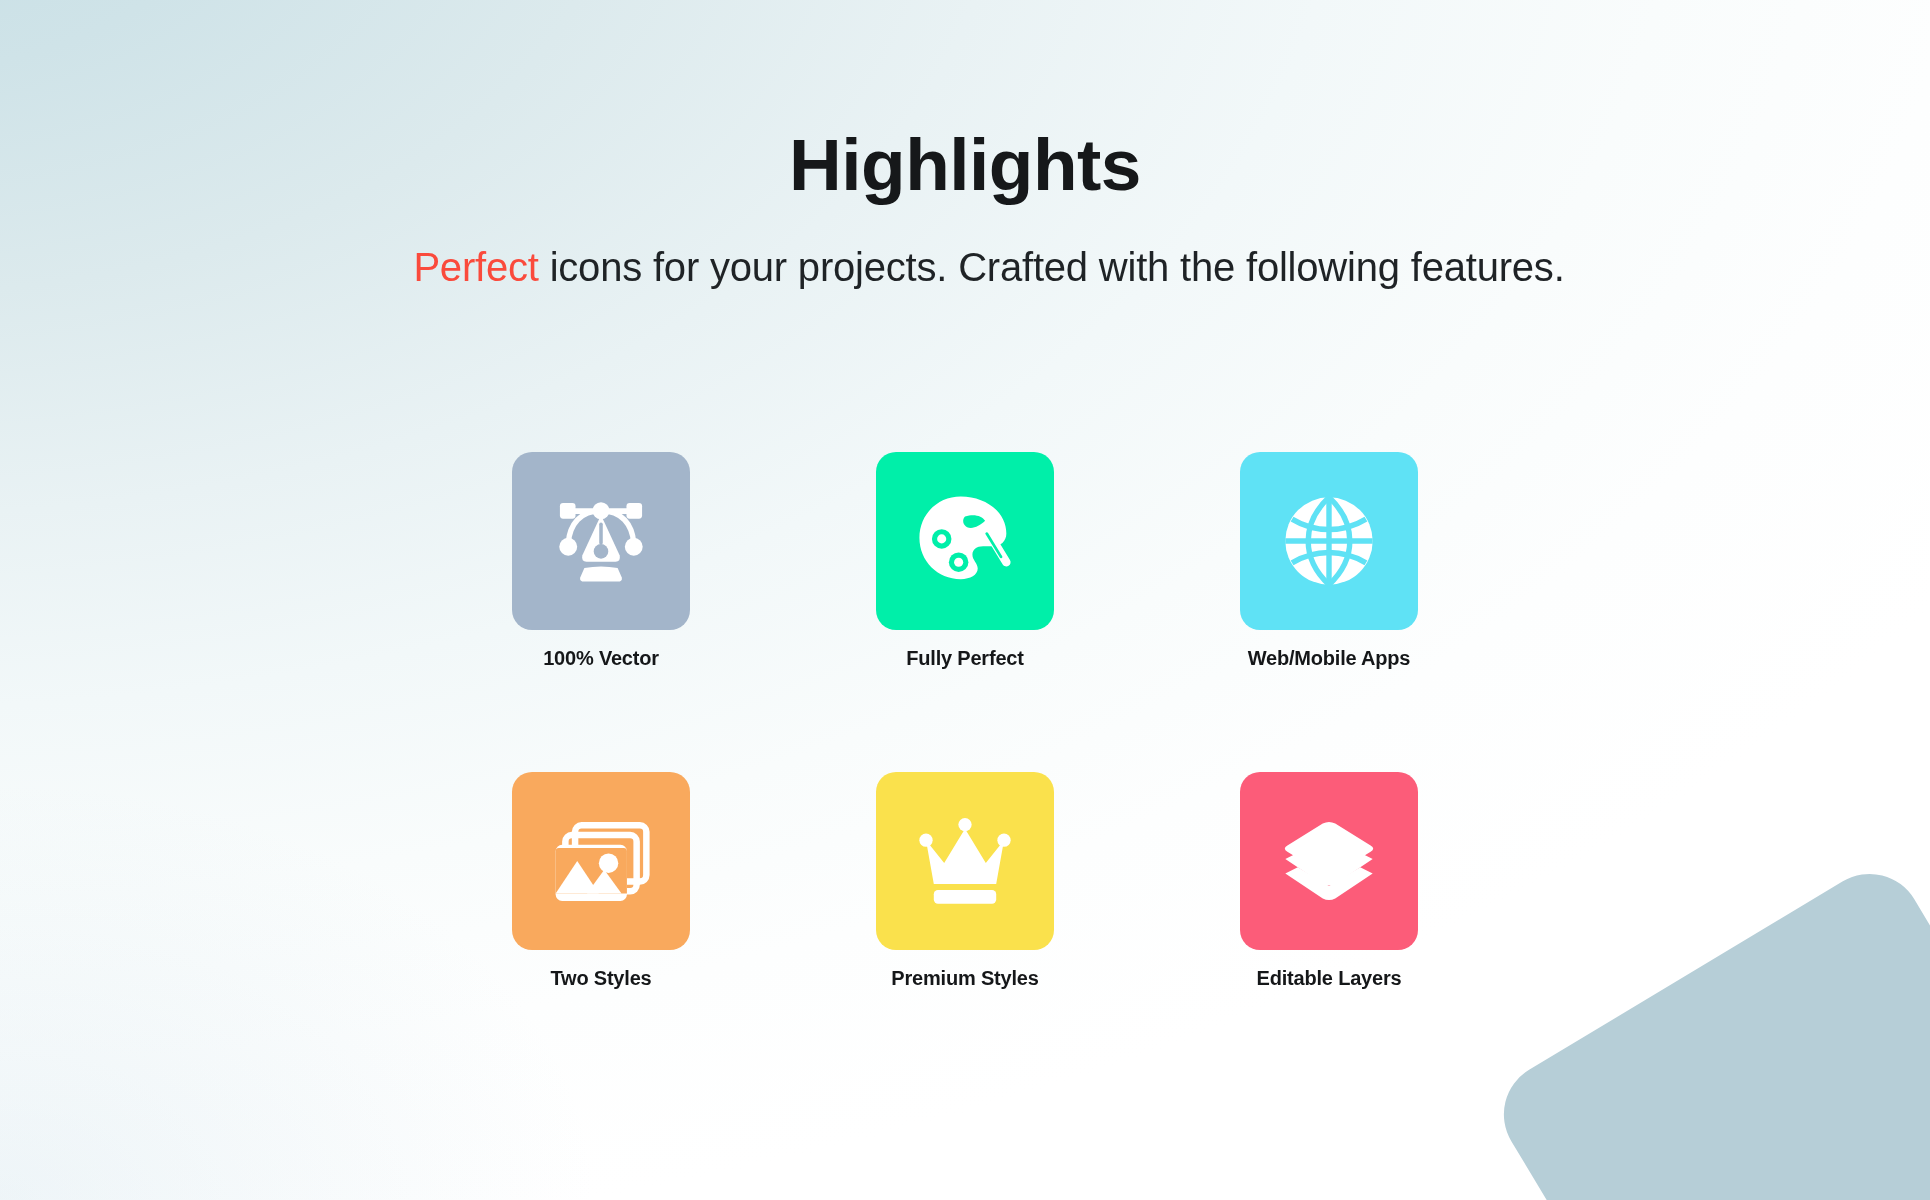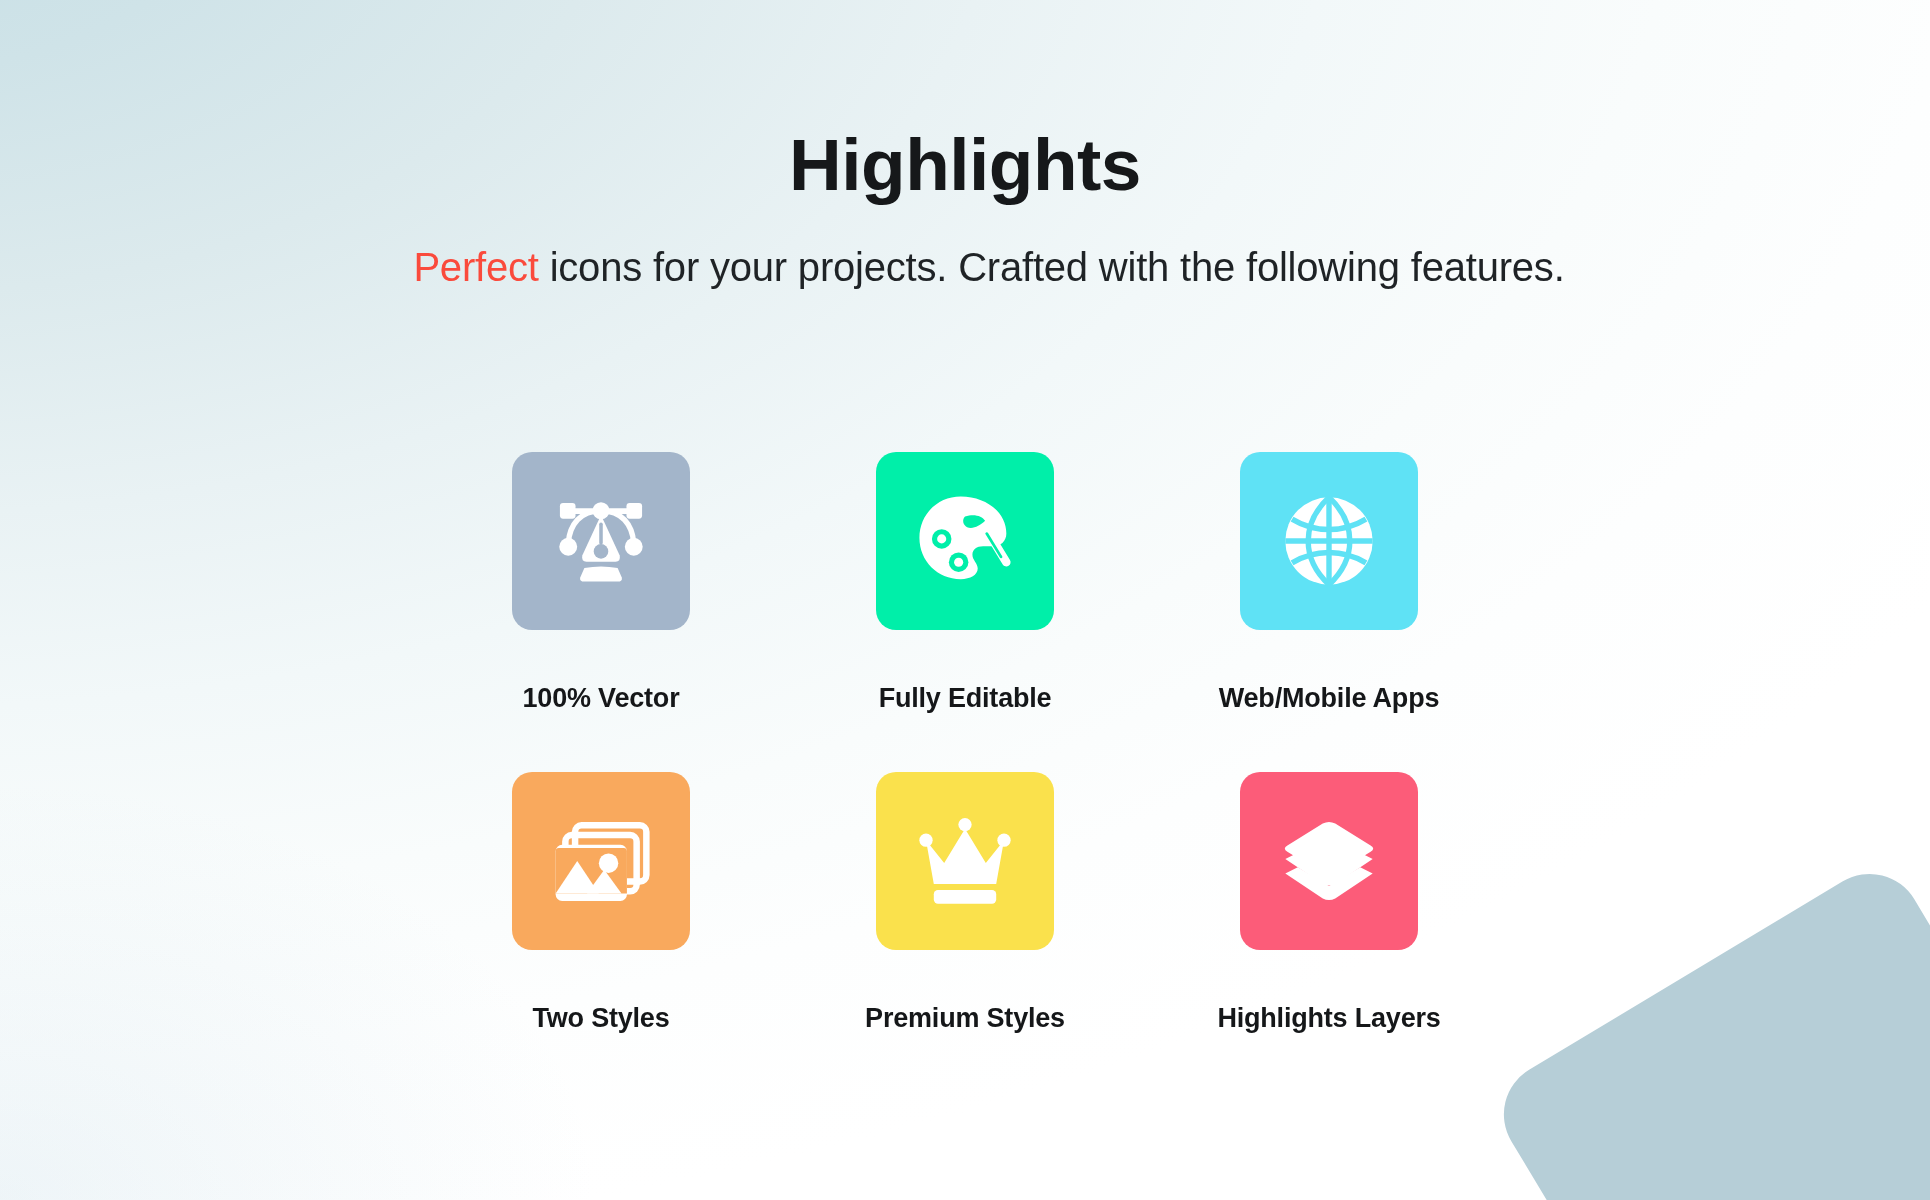--- a/index.html
+++ b/index.html
@@ -97,22 +97,22 @@
   .tile {
     width: 178px;
     height: 178px;
     border-radius: 20px;
     display:flex;
     align-items:center;
     justify-content:center;
   }
   .tile svg { display:block; }
   .feature-label {
-    margin-top: 53px;
-    font-size: 27px;
+    margin-top: 17px;
+    font-size: 20px;
     font-weight: 700;
     color: #151719;
     white-space: nowrap;
     letter-spacing: -0.2px;
   }
 </style>
 </head>
 <body>
 
 <div id="slide">
@@ -169,21 +169,21 @@
             <circle cx="44" cy="70" r="4.3" fill="#ffffff"></circle>
 
             <path fill="#ffffff" d="M47 24 C 60 19, 73 22, 77 30 C 70 38, 59 43, 51 40 C 44 37, 42 29, 47 24 Z"></path>
             <path fill="#00efa9" d="M50 27 C 58 24, 66 26, 69 31 C 64 36, 57 39, 52 37 C 48 35, 47 30, 50 27 Z"></path>
 
             <path stroke="#ffffff" stroke-width="8" stroke-linecap="round" fill="none" d="M70 39 L 89 70"></path>
             <path stroke="#00efa9" stroke-width="2.6" stroke-linecap="round" fill="none" d="M70.5 43 L 84 65"></path>
           </svg>
         </span>
       </div>
-      <div class="feature-label">Fully Editable</div>
+      <div class="feature-label">Fully Perfect</div>
     </div>
 
     <div class="feature">
       <div class="tile" style="background: rgb(95, 226, 245);">
         <span>
           <svg width="104" height="104" viewBox="0 0 100 100" aria-hidden="true">
             <circle cx="50" cy="50" r="42" fill="#ffffff"></circle>
             <g stroke="#5fe2f5" stroke-width="5.2" fill="none">
               <line x1="8" y1="50" x2="92" y2="50"></line>
               <path d="M14.5 29 C 26 36, 38 39, 50 39 C 62 39, 74 36, 85.5 29"></path>
@@ -251,17 +251,17 @@
 
               <path d="M8 62 L 20 56 L 50 74 L 80 56 L 92 62 L 56 86 Q 50 89, 44 86 Z"></path>
 
               <path d="M8 48 L 20 42 L 50 60 L 80 42 L 92 48 L 56 72 Q 50 75, 44 72 Z"></path>
 
               <path d="M44 14 Q 50 11, 56 14 L 90 35 Q 95 38, 90 41 L 56 62 Q 50 65, 44 62 L 10 41 Q 5 38, 10 35 Z"></path>
             </g>
           </svg>
         </span>
       </div>
-      <div class="feature-label">Highlights Layers</div>
+      <div class="feature-label">Editable Layers</div>
     </div>
 
   </div>
 </div>
 
 </body></html>

